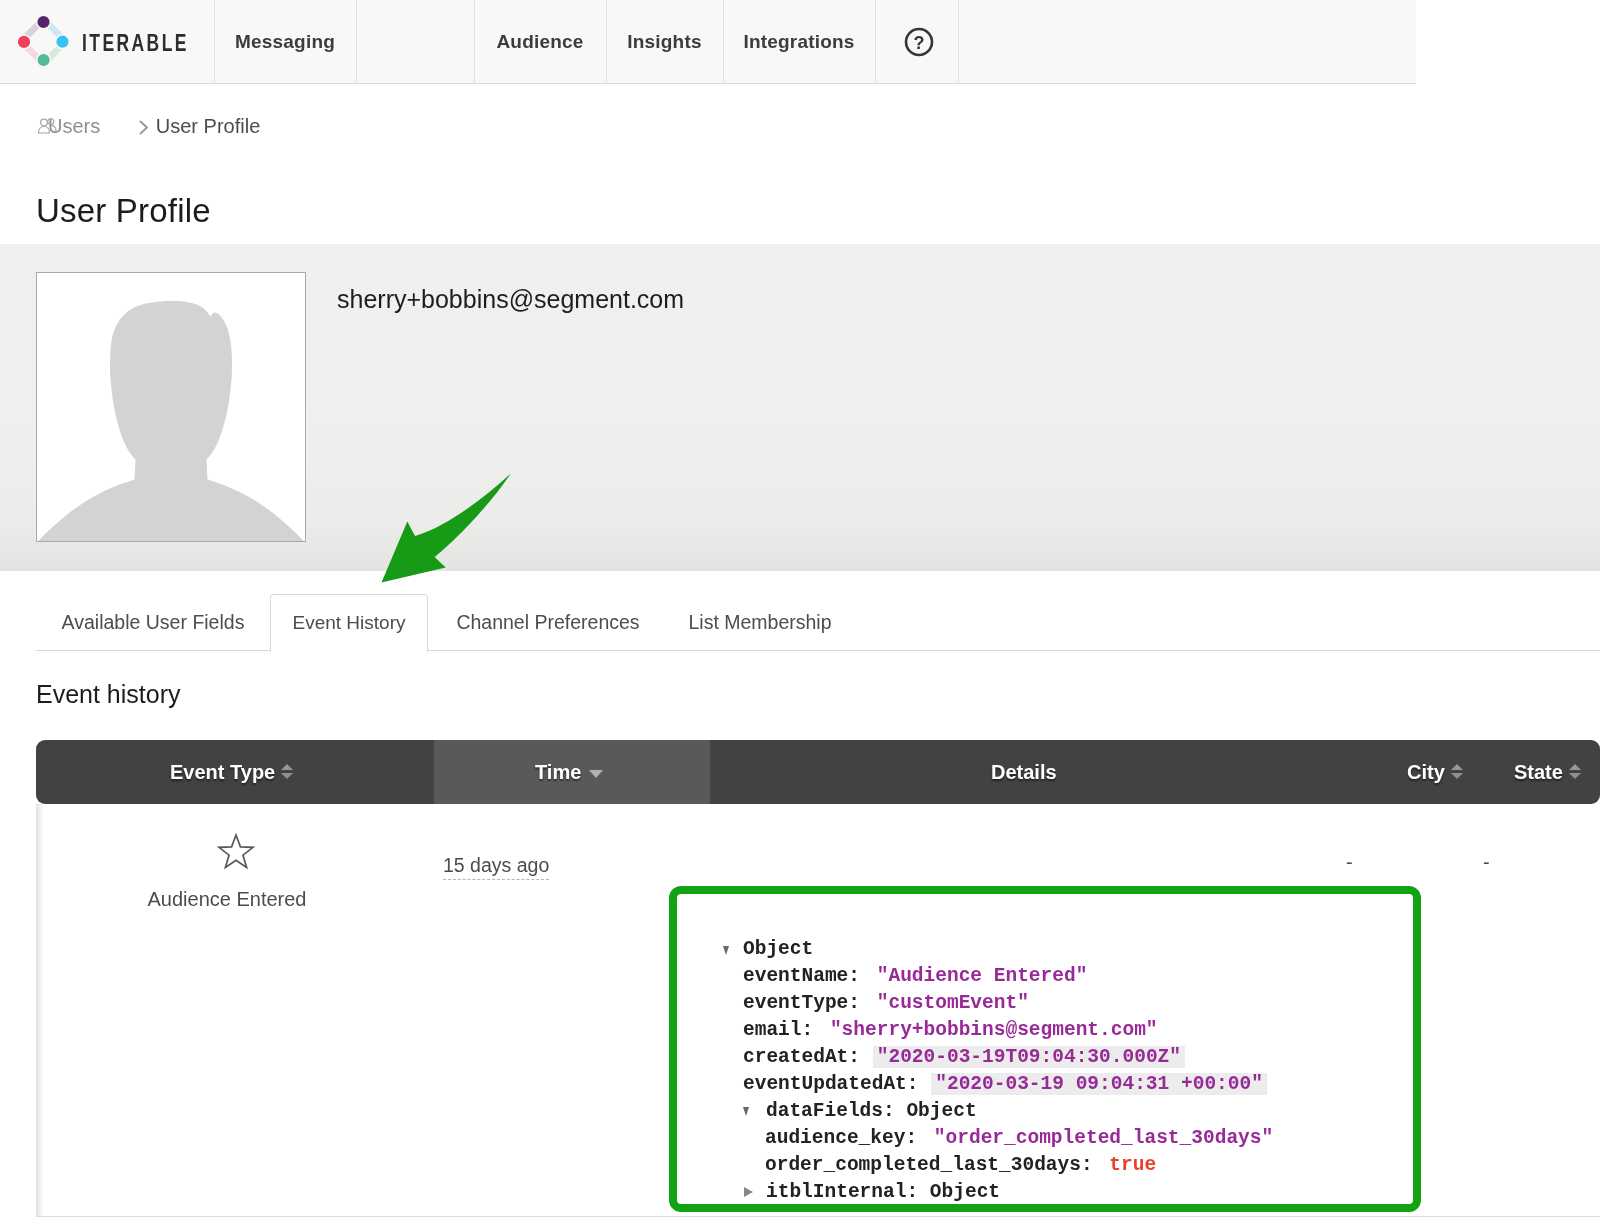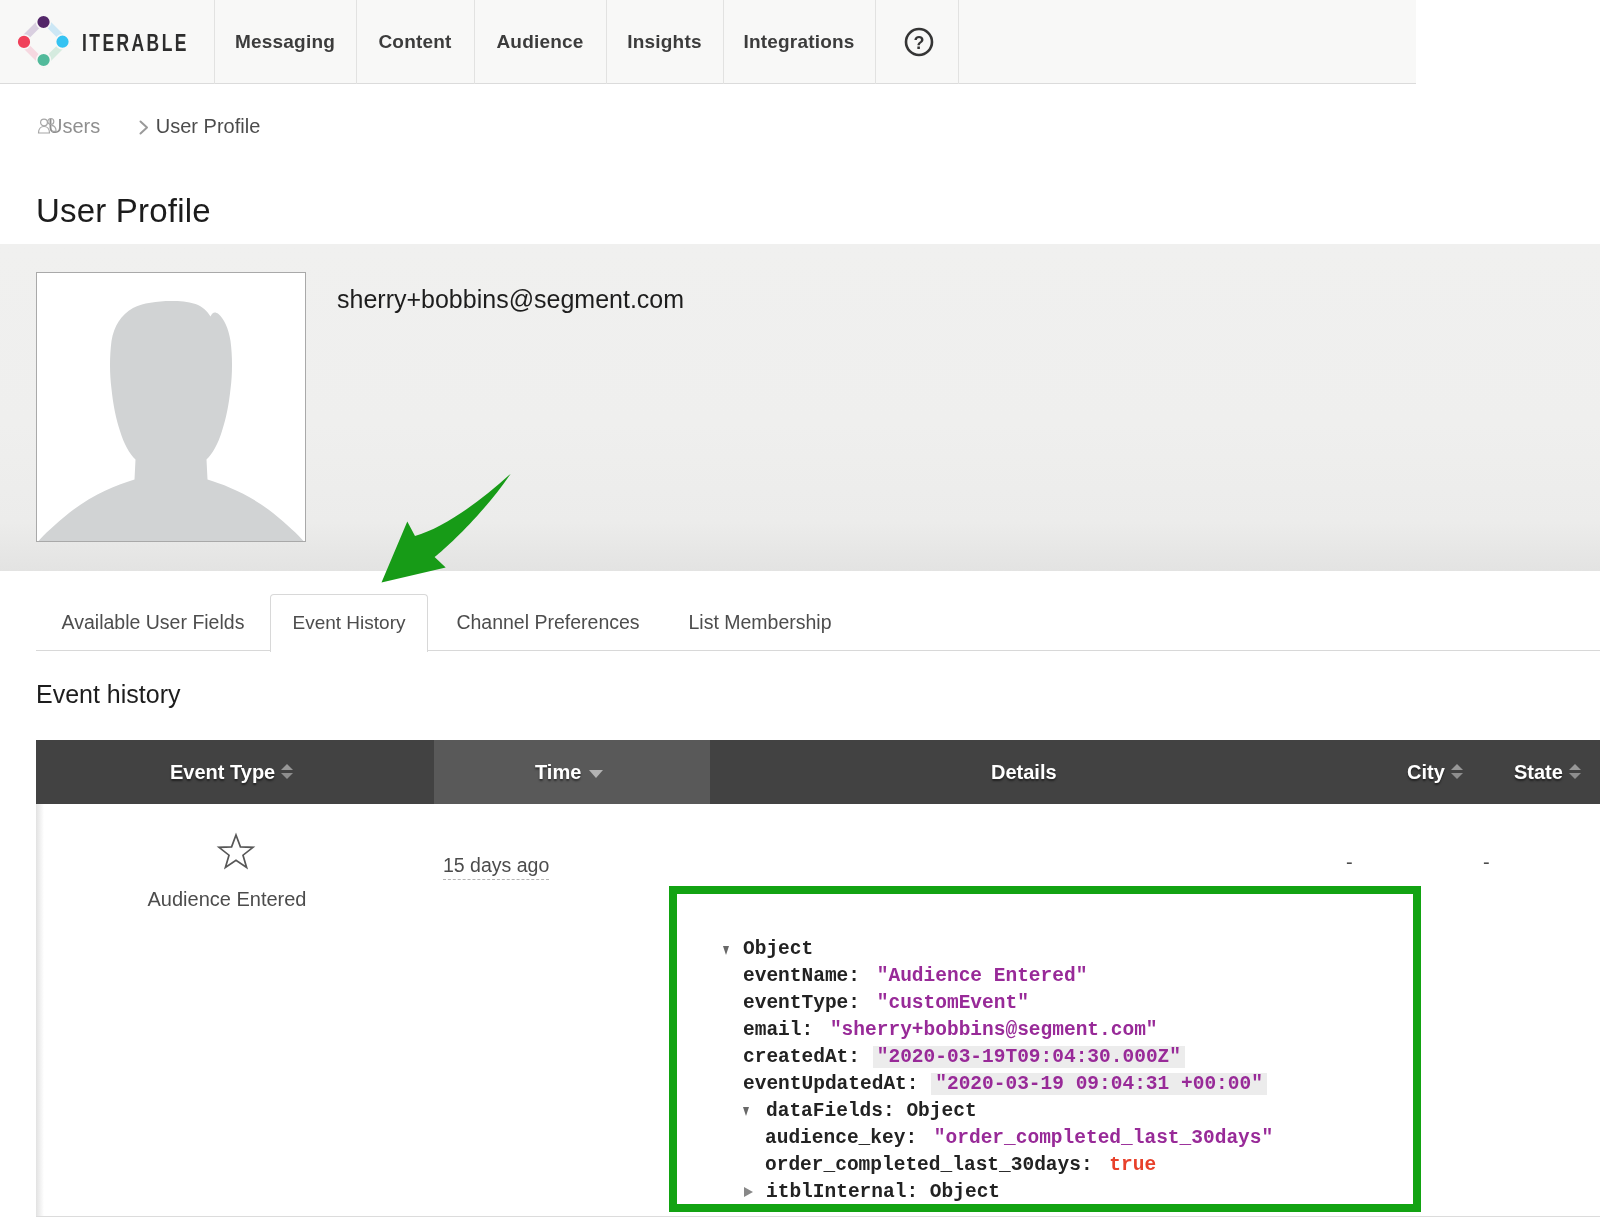--- a/index.html
+++ b/index.html
@@ -26,38 +26,38 @@
 
 
 #tabs { position:absolute; left:0; top:594px; width:1600px; height:57px; }
 #tabs .base { position:absolute; left:36px; right:0; bottom:0; height:1px; background:#d8d8d8; }
 .tab { position:absolute; top:0; height:57px; line-height:57px; text-align:center; font-size:19.5px; color:#4d4d4d; }
 #tab-active { position:absolute; left:270px; top:594px; width:158px; height:58px; background:#fff; border:1px solid #d8d8d8; border-bottom:none; border-radius:4px 4px 0 0; text-align:center; line-height:55px; font-size:19px; color:#4d4d4d; z-index:2; }
 
 #evh { position:absolute; left:36px; top:680px; font-size:25px; font-weight:400; color:#1d1d1d; }
 
 
-#thead { position:absolute; left:36px; top:740px; width:1564px; height:64px; background:#424242; }
+#thead { position:absolute; left:36px; top:740px; width:1564px; height:64px; background:#424242;border-radius:9px; }
 #thead .timecol { position:absolute; left:398px; top:0; width:276px; height:64px; background:#595959; }
 .th { position:absolute; top:0; height:64px; line-height:64px; color:#fff; font-size:20px; font-weight:bold; text-shadow:0 2px 2px rgba(0,0,0,.5); white-space:nowrap; }
 .sorticon { display:inline-block; width:13px; height:15px; position:relative; margin-left:6px; }
 .sorticon:before { content:""; position:absolute; left:0; top:0; border-left:6.5px solid transparent; border-right:6.5px solid transparent; border-bottom:6.5px solid #979797; }
 .sorticon:after { content:""; position:absolute; left:0; bottom:0; border-left:6.5px solid transparent; border-right:6.5px solid transparent; border-top:6.5px solid #8e8e8e; }
 .caret { display:inline-block; margin-left:8px; border-left:7px solid transparent; border-right:7px solid transparent; border-top:8px solid #b3b3b3; vertical-align:1px; }
 
 
 #tbody { position:absolute; left:36px; top:804px; width:1564px; height:413px; background:#fff; border-bottom:1px solid #dcdcdc; }
 #tbody .leftedge { position:absolute; left:0; top:0; bottom:0; width:8px; background:linear-gradient(90deg,#e2e2e2,#f6f6f6 70%,#ffffff); }
 #aud-label { position:absolute; left:56px; top:84px; width:270px; text-align:center; font-size:20px; color:#4c4c4c; }
 #days { position:absolute; left:407px; top:50px; font-size:19.5px; color:#4c4c4c; }
 #days span { border-bottom:1px dashed #b5b5b5; padding-bottom:3px; }
 .dash { position:absolute; top:47px; font-size:20px; color:#4c4c4c; }
 
 
-#jsonbox { position:absolute; left:669px; top:886px; width:752px; height:326px; background:#fff; border:8px solid #12a312; border-radius:0; }
+#jsonbox { position:absolute; left:669px; top:886px; width:752px; height:326px; background:#fff; border:8px solid #12a312; border-radius:12px; }
 #jsonbox .line { position:absolute; left:0; height:27px; line-height:27px; font-family:"Liberation Mono", monospace; font-size:19.5px; font-weight:bold; color:#222; white-space:pre; }
 .v { color:#982a98; font-weight:bold; margin-left:5px; }
 .hl { background:#ececec; margin-left:1px; padding:0 4px; }
 .tru { color:#e8402a; font-weight:bold; margin-left:5px; }
 .tri-d { position:absolute; width:0; height:0; border-left:3.5px solid transparent; border-right:3.5px solid transparent; border-top:9px solid #686868; }
 .tri-r { position:absolute; width:0; height:0; border-top:5px solid transparent; border-bottom:5px solid transparent; border-left:9px solid #888888; }
 </style>
 </head>
 <body>
 
@@ -76,21 +76,20 @@
   </svg>
   <div id="logo-text">ITERABLE</div>
   <div class="sep" style="left:214px"></div>
   <div class="sep" style="left:356px"></div>
   <div class="sep" style="left:474px"></div>
   <div class="sep" style="left:606px"></div>
   <div class="sep" style="left:723px"></div>
   <div class="sep" style="left:875px"></div>
   <div class="sep" style="left:958px"></div>
   <div class="navitem" style="left:214px;width:142px">Messaging</div>
-  <div class="navitem" style="left:356px;width:118px">Content</div>
   <div class="navitem" style="left:474px;width:132px">Audience</div>
   <div class="navitem" style="left:606px;width:117px">Insights</div>
   <div class="navitem" style="left:723px;width:152px">Integrations</div>
   <svg class="abs" style="left:903px;top:26px" width="32" height="32" viewBox="0 0 32 32">
     <circle cx="16" cy="16" r="13" fill="none" stroke="#353535" stroke-width="2.6"></circle>
     <text x="16" y="22.5" font-size="18" font-weight="bold" fill="#353535" text-anchor="middle" font-family="Liberation Sans">?</text>
   </svg>
 </div>
 
 <div id="crumb">

